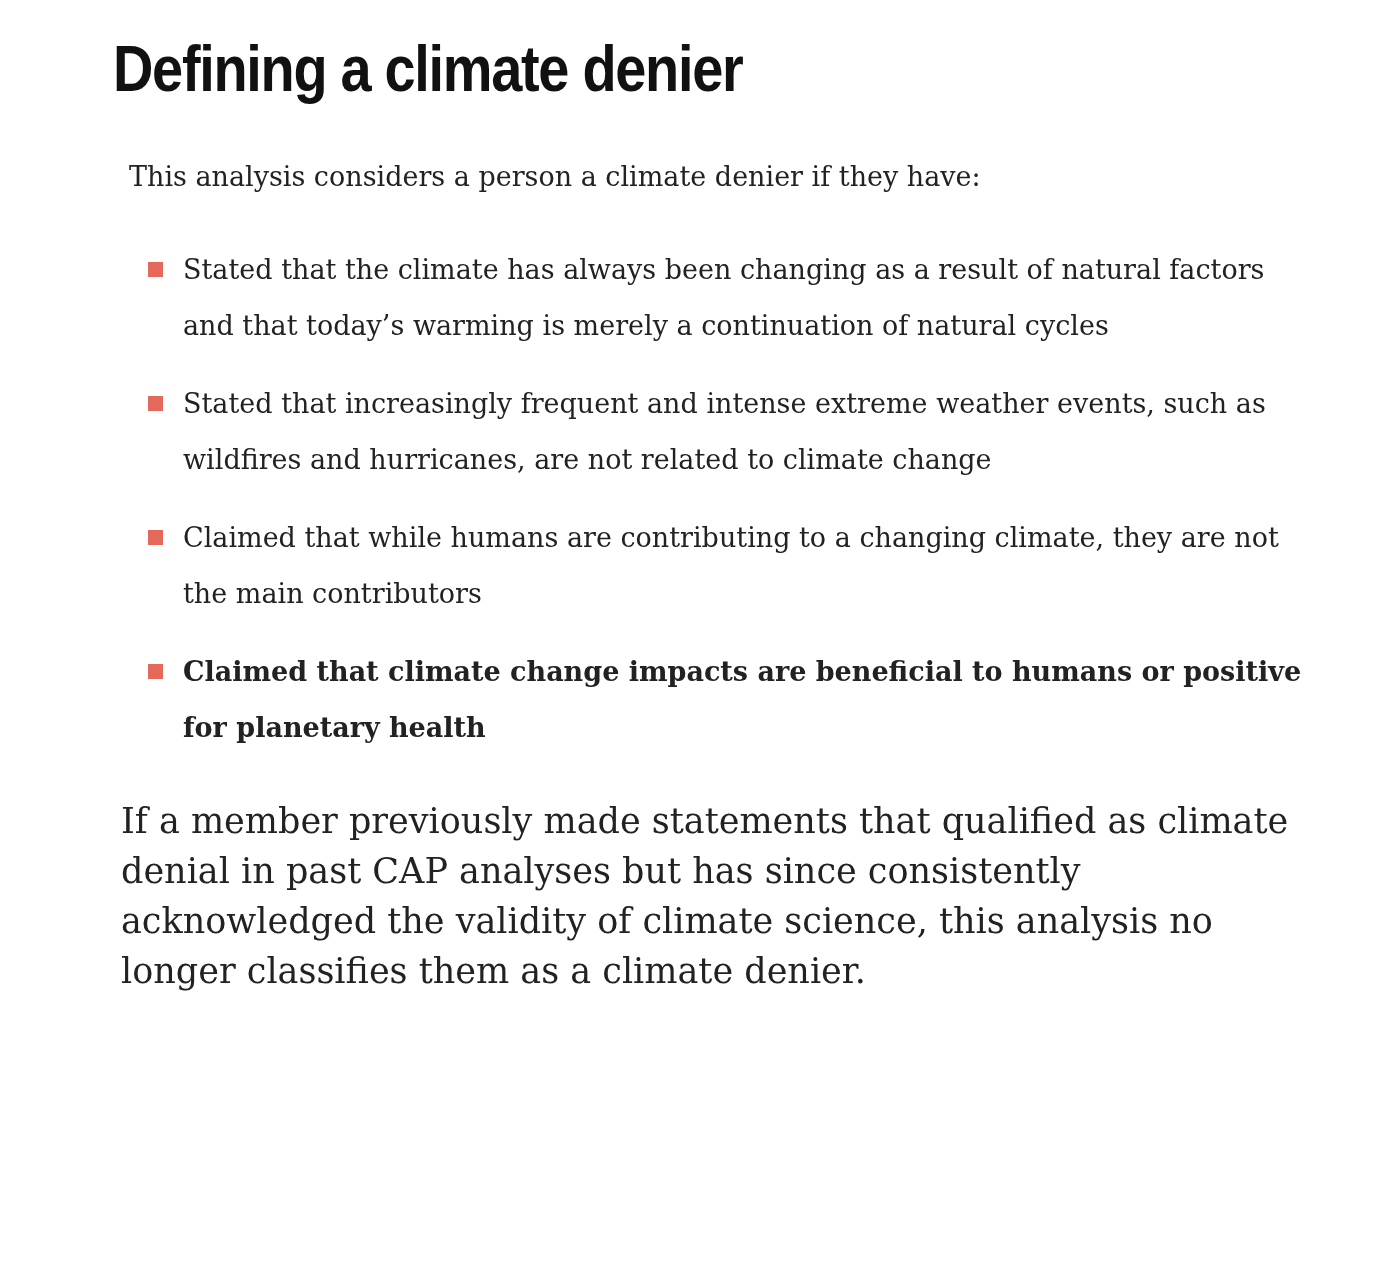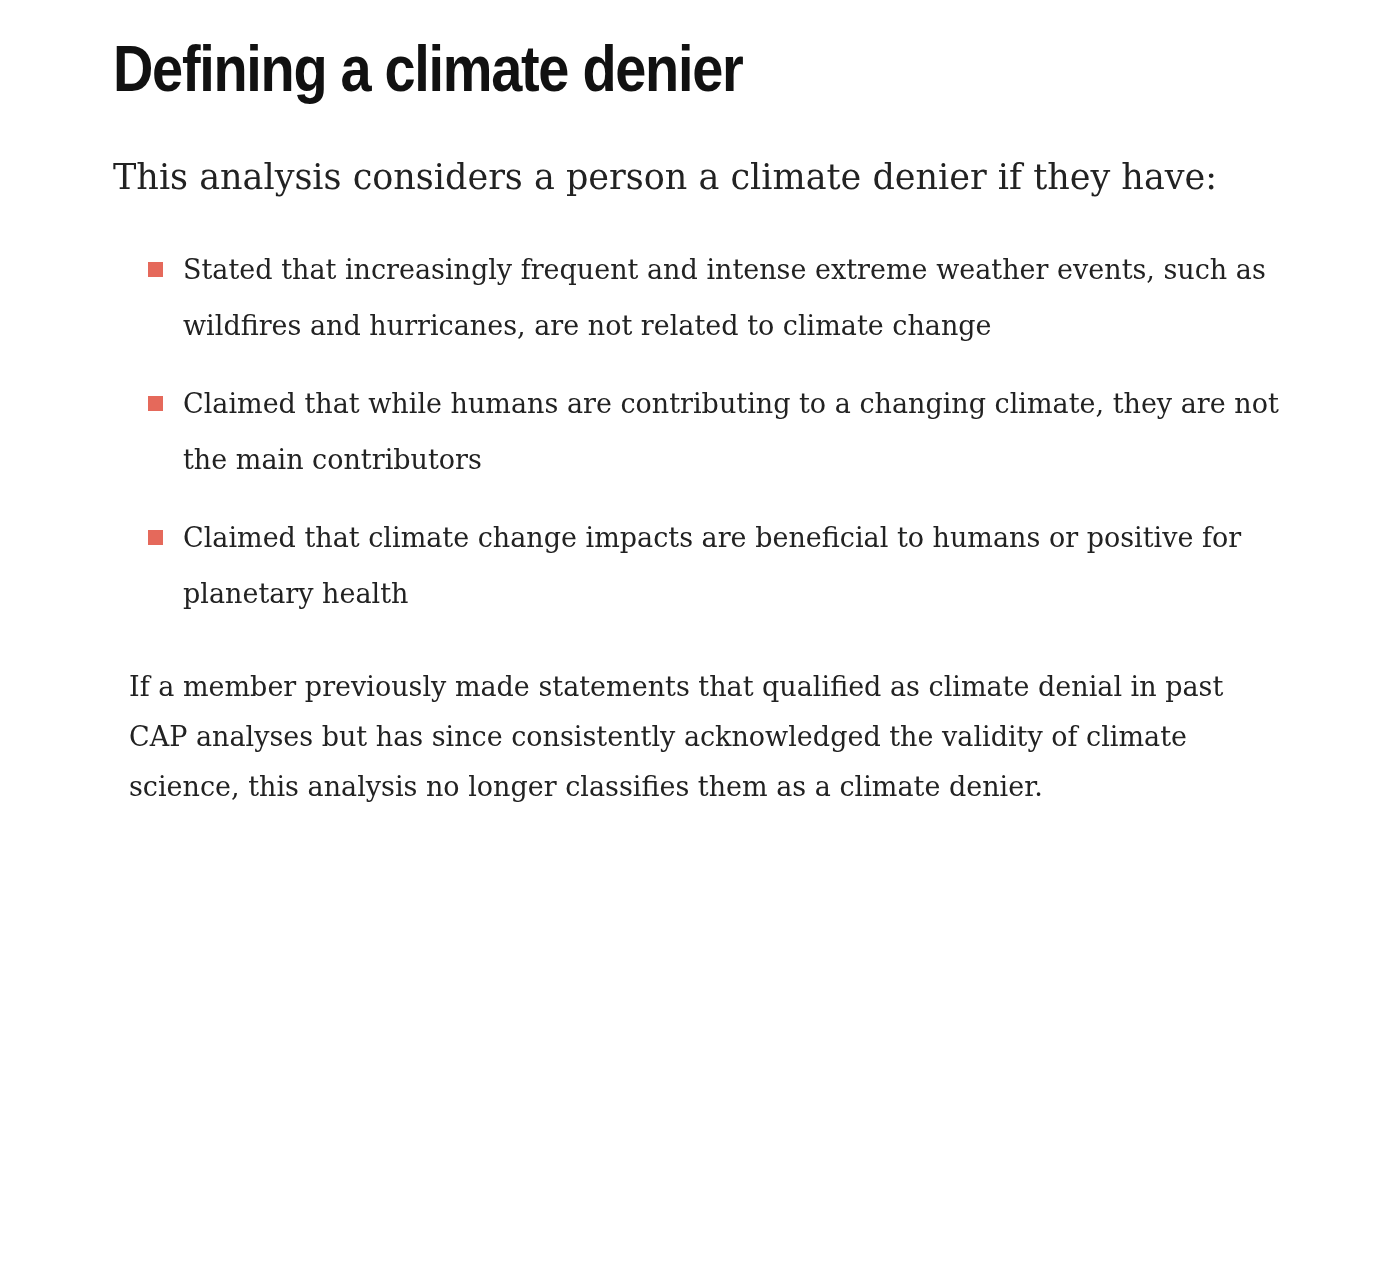--- a/index.html
+++ b/index.html
@@ -23,73 +23,75 @@
     line-height: 71px;
     letter-spacing: -1.5px;
     color: #111111;
     transform: scaleX(0.86);
     transform-origin: left center;
     white-space: nowrap;
     margin: 0 0 48px 0;
   }
 
   .intro-paragraph {
-    font-size: 35px;
+    font-size: 27px;
     line-height: 50px;
-    margin: 0 0 40px 0;
+    margin: 0 0 40px 16px;
   }
 
   .criteria-list {
     list-style: none;
     margin: 0 0 40px 0;
     padding: 0 0 0 70px;
   }
 
   .criteria-list li {
     position: relative;
     font-size: 27px;
     line-height: 56px;
     margin: 0 0 22px 0;
     max-width: 1120px;
   }
 
   .criteria-list li:last-child {
     margin-bottom: 0;
+    font-weight: bold;
   }
 
   .square-bullet {
     position: absolute;
     left: -35px;
     top: 20px;
     width: 15px;
     height: 15px;
     display: inline-block;
   }
 
   .closing-paragraph {
-    font-size: 27px;
+    font-size: 35px;
     line-height: 50px;
-    margin: 16px;
+    margin: 8px;
   }
 </style>
 </head>
 <body style="color: rgb(34, 34, 34); background: rgb(255, 255, 255);">
 
 <main>
 
   <h1 class="article-heading" style="color: rgb(17, 17, 17);">Defining a climate denier</h1>
 
   <p class="intro-paragraph">This analysis considers a person a climate denier if they have:</p>
 
   <ul class="criteria-list">
     <li>
       <span class="square-bullet" style="background: rgb(229, 105, 91);"></span>
     </li>
     <li>
       <span class="square-bullet" style="background: rgb(229, 105, 91);"></span>
+      <span>Stated that the climate has always been changing as a result of natural factors and that today’s warming is merely a continuation of natural cycles</span>
     </li>
     <li>
       <span class="square-bullet" style="background: rgb(229, 105, 91);"></span>
       <span>Stated that increasingly frequent and intense extreme weather events, such as wildfires and hurricanes, are not related to climate change</span>
     </li>
     <li>
       <span class="square-bullet" style="background: rgb(229, 105, 91);"></span>
       <span>Claimed that while humans are contributing to a changing climate, they are not the main contributors</span>
     </li>
     <li>

